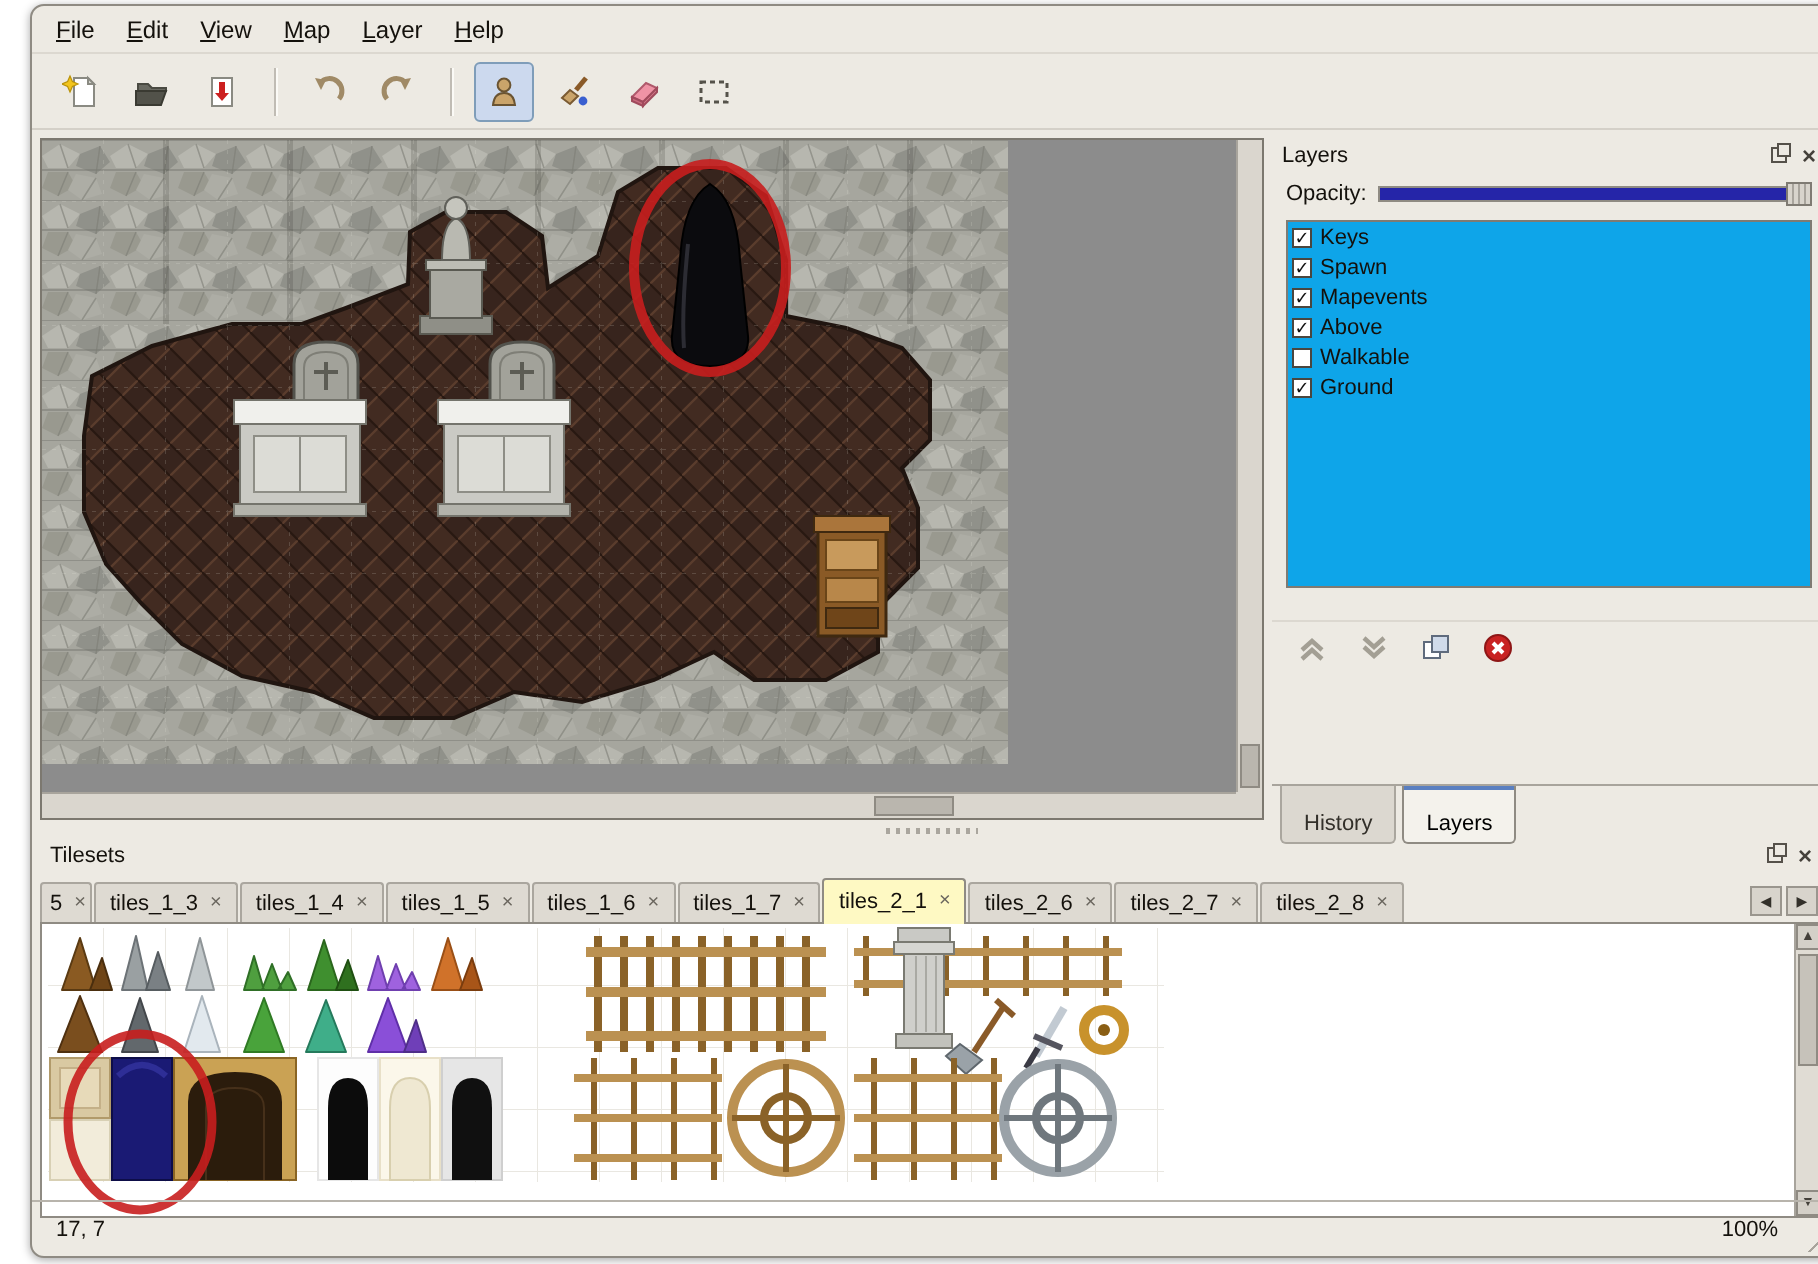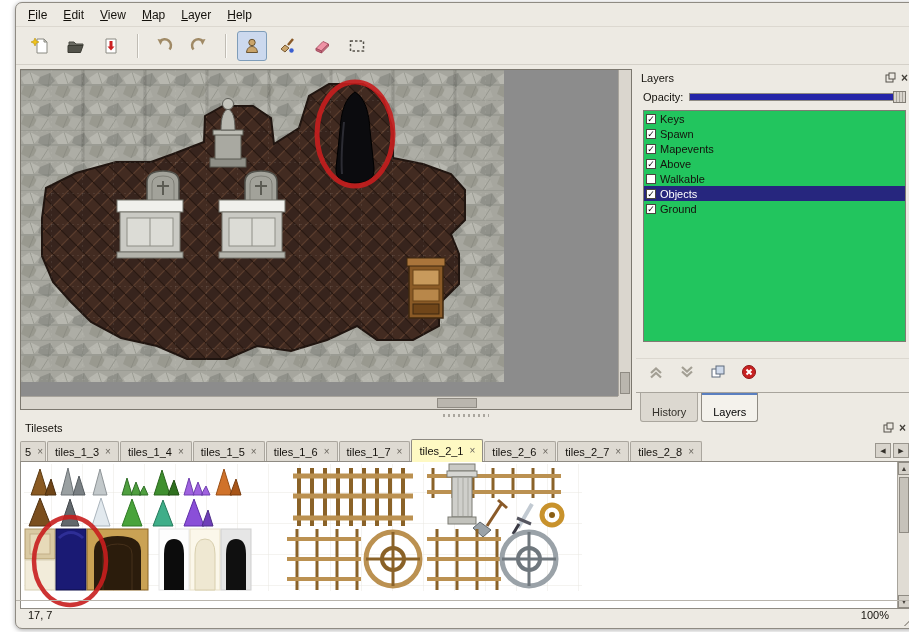--- a/index.html
+++ b/index.html
@@ -41,21 +41,21 @@
   .panel-icons { margin-left:auto; display:flex; gap:5px; align-items:center; }
   .close-glyph { font-size:12px; font-weight:bold; color:#44403a; line-height:10px; }
 
   .opacity-row { height:20px; display:flex; align-items:center; gap:6px; padding:0 7px; font-size:11px; }
   .slider { position:relative; flex:1; height:14px; }
   .slider-track { position:absolute; left:0; right:0; top:3px; height:8px; background:#f6f4ef; border:1px solid #8f8b83; }
   .slider-fill { height:100%; background:#2525a8; }
   .slider-handle { position:absolute; right:0; top:1px; width:13px; height:12px; border:1px solid #7f7b73;
                    background:repeating-linear-gradient(90deg,#d8d4cc 0 2px,#a8a49c 2px 3px); }
 
-  .layer-list { margin:3px 7px 12px; height:232px; background:#22c55e; border:1px solid #7f7b73; font-size:11px; overflow:hidden; }
+  .layer-list { margin:3px 7px 12px; height:184px; background:#0ea5e9; border:1px solid #7f7b73; font-size:11px; overflow:hidden; }
   .layer-row { height:15px; display:flex; align-items:center; gap:4px; padding-left:2px; }
   .layer-row.selected { background:#26267e; color:#fff; }
   .checkbox { width:10px; height:10px; background:#fff; border:1px solid #4a463f; font-size:9px;
               line-height:9px; text-align:center; flex:none; color:#111; }
   .checkbox.checked::after { content:"\2713"; }
 
   .layer-buttons { display:flex; gap:11px; padding:5px 10px 3px; margin:4px 0 0; border-top:1px solid #dcd8d0; }
   .lb-btn { width:20px; height:16px; display:flex; align-items:center; justify-content:center; }
 
   .dock-tabs { margin-top:auto; display:flex; align-items:flex-start; padding-left:4px; height:21px; border-top:1px solid #a8a49c; }
@@ -296,24 +296,20 @@
         <span>Mapevents</span>
       </div>
       <div class="layer-row">
         <span class="checkbox checked"></span>
         <span>Above</span>
       </div>
       <div class="layer-row">
         <span class="checkbox"></span>
         <span>Walkable</span>
       </div>
-      <div class="layer-row selected">
-        <span class="checkbox checked"></span>
-        <span>Objects</span>
-      </div>
       <div class="layer-row">
         <span class="checkbox checked"></span>
         <span>Ground</span>
       </div>
     </div>
     <div class="layer-buttons">
       <span class="lb-btn">
         <svg width="18" height="16">
             <path d="M4,9 L9,4.5 L14,9 M4,13.5 L9,9 L14,13.5" stroke="#a39f94" stroke-width="2.2" fill="none"></path>
           </svg>

